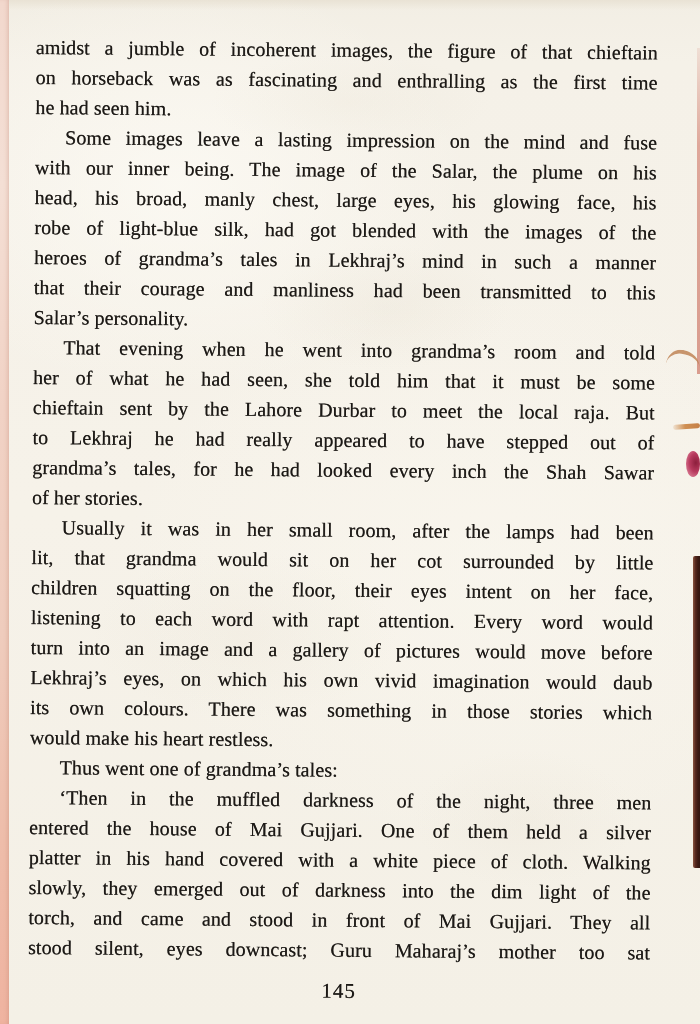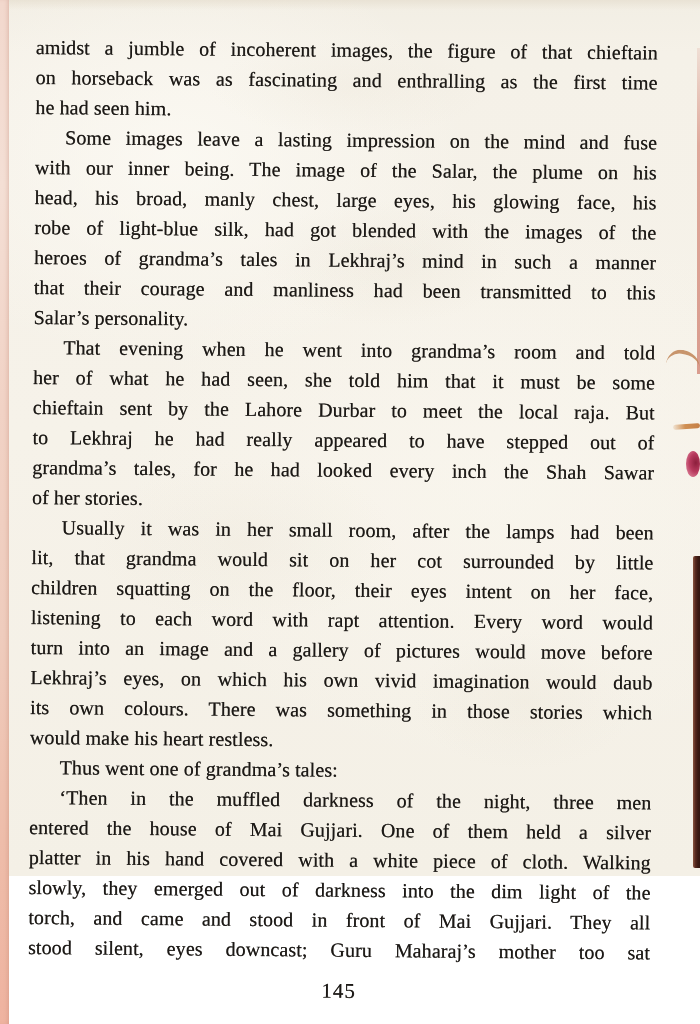--- a/index.html
+++ b/index.html
@@ -7,21 +7,21 @@
   html, body {
     width: 700px;
     height: 1024px;
     overflow: hidden;
     font-family: "Liberation Serif", serif;
   }
 
   .paper {
     position: relative;
     width: 700px;
-    height: 876px;
+    height: 1024px;
     background:
       radial-gradient(ellipse 420px 300px at 25% 18%, rgba(252,250,244,0.8), rgba(252,250,244,0) 70%),
       radial-gradient(ellipse 500px 380px at 70% 55%, rgba(250,247,239,0.6), rgba(250,247,239,0) 75%),
       linear-gradient(to bottom, #f2eee4 0%, #f5f1e8 6%, #f6f2e9 50%, #f4f0e6 100%);
   }
 
   
   .texture {
     position: absolute;
     inset: 0;

